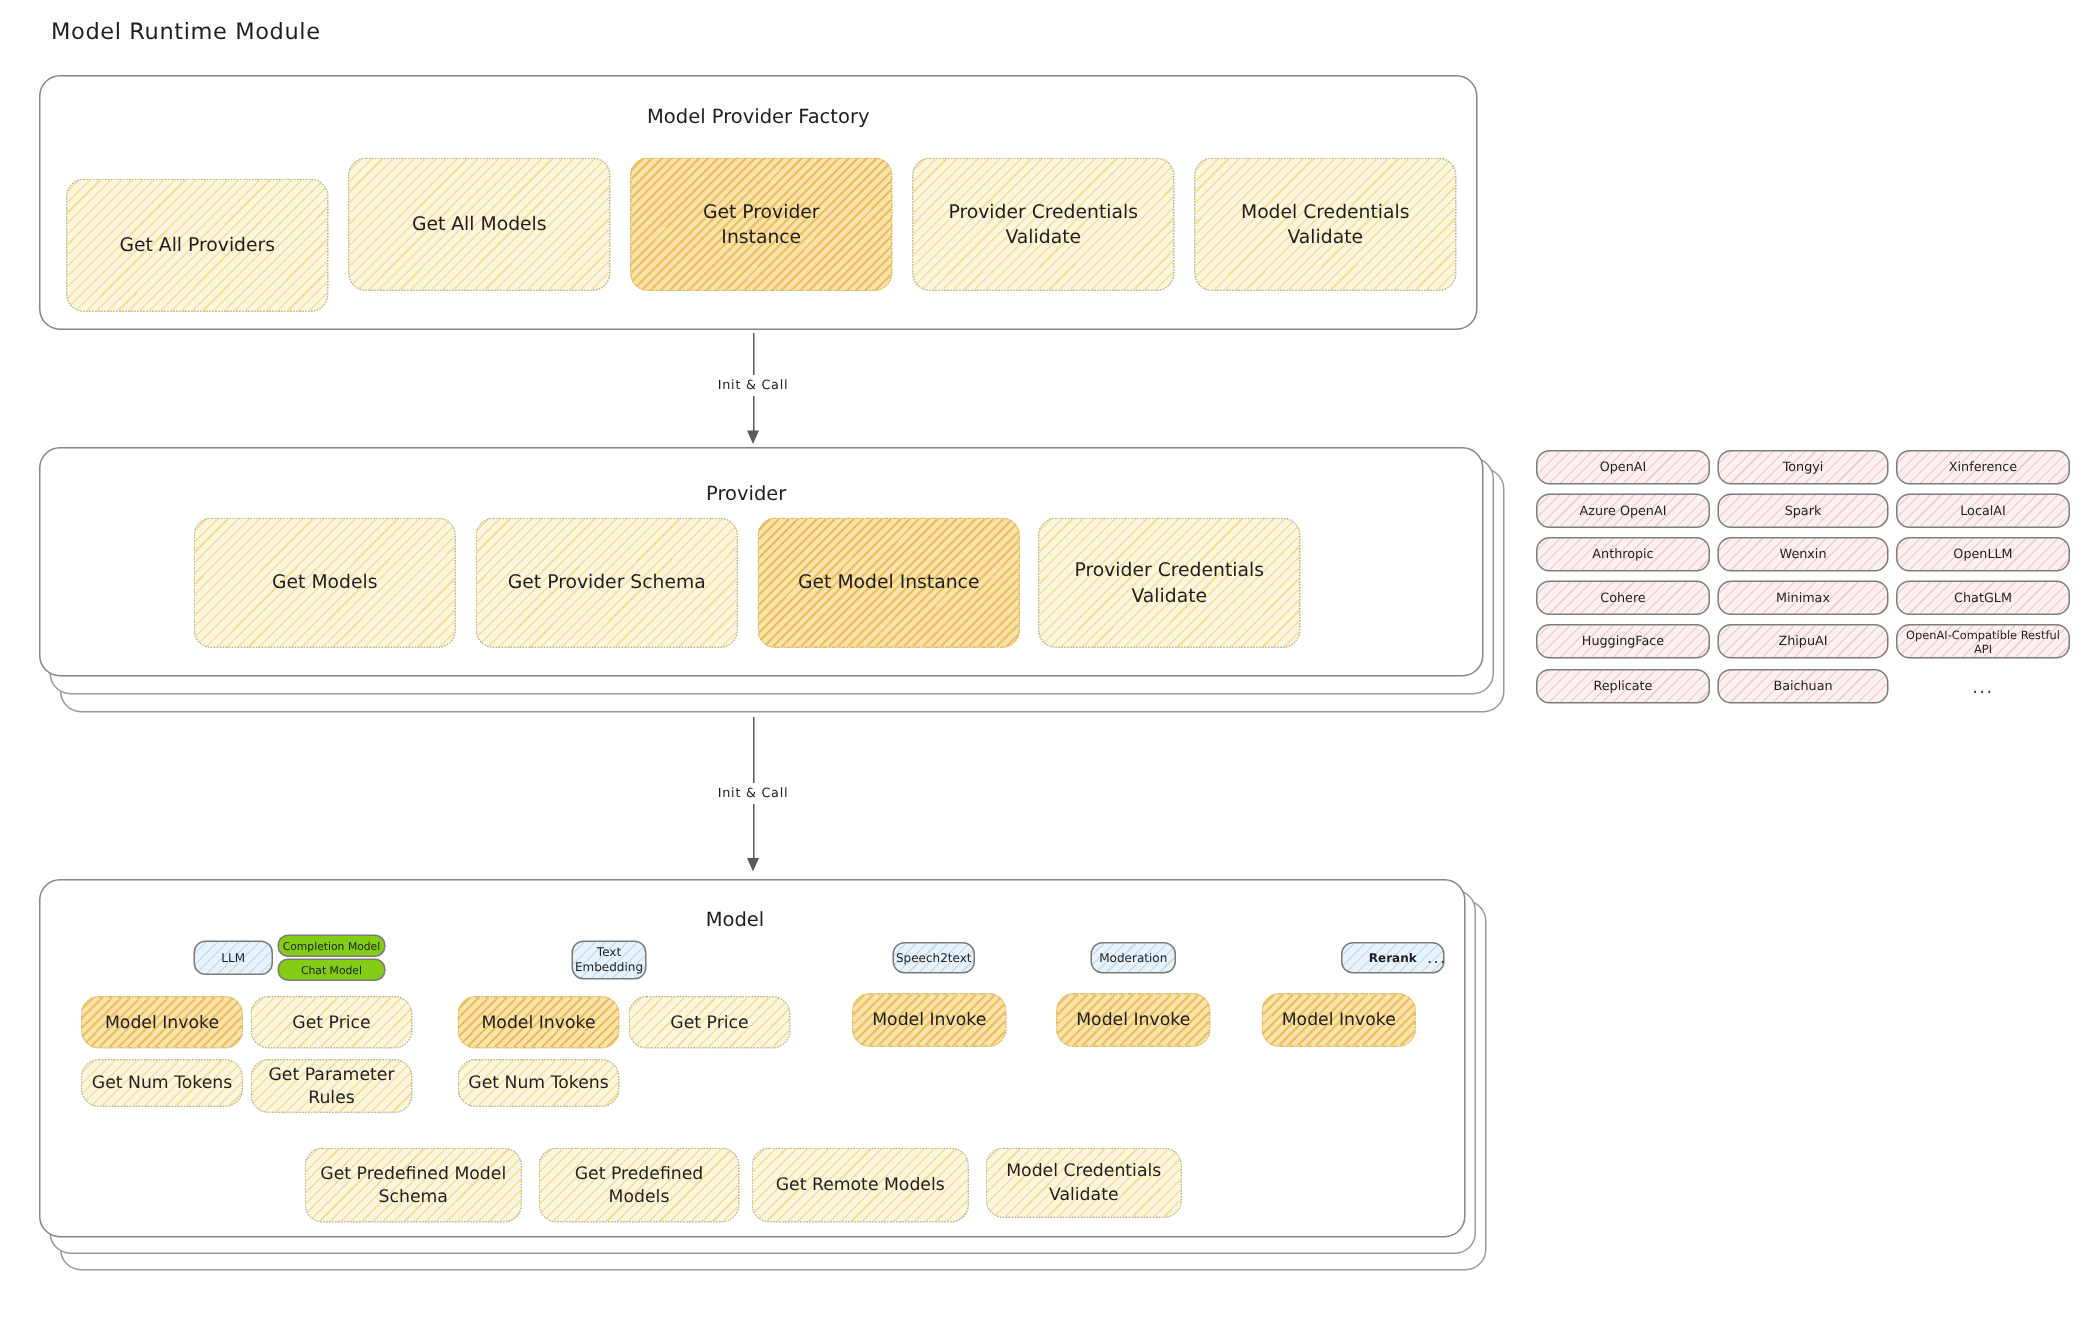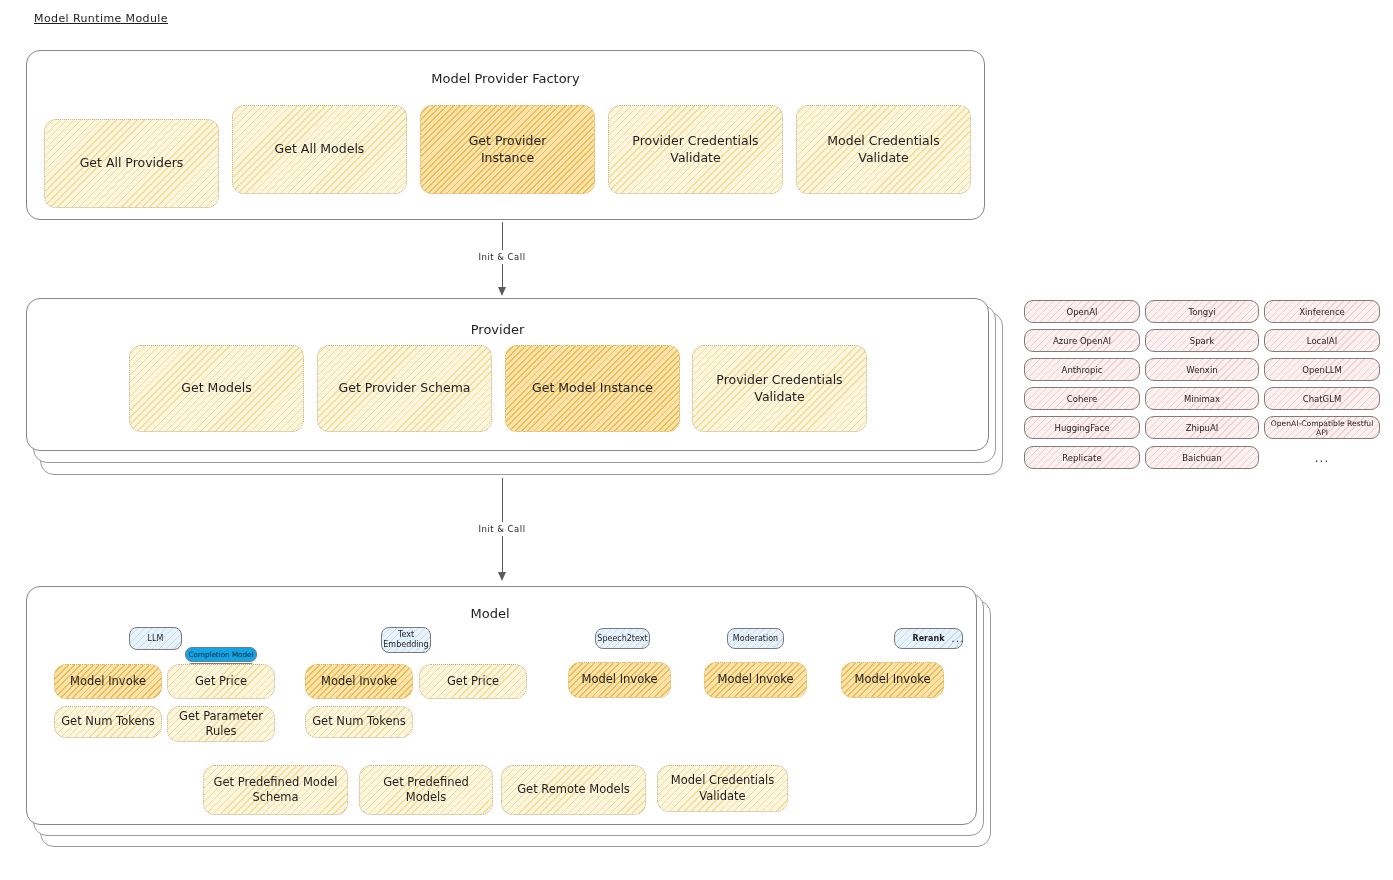--- a/index.html
+++ b/index.html
@@ -65,27 +65,26 @@
   .badge{
     border:1.2px solid #7a7a7a;
     border-radius:8px;
     background-color:#e7f2fb;
     background-image:repeating-linear-gradient(135deg,
         rgba(110,170,215,.28) 0px, rgba(110,170,215,.28) 1px,
         rgba(110,170,215,0) 1px, rgba(110,170,215,0) 5px);
     font-size:8px;line-height:1.25;
   }
   .badge.plain{
-    background-color:#0ea5e9;background-image:none;
+    background-color:#84cc16;background-image:none;
     border-radius:7px;
-    margin-top:24px;
-  }
-
-  
-  .title{font-size:11px;letter-spacing:.4px;text-decoration:underline;}
+  }
+
+  
+  .title{font-size:15px;letter-spacing:.4px;}
   .sect-title{font-size:13px;}
   .lbl{font-size:12.5px;}
   .lbl-sm{font-size:11.5px;}
   .arrow-lbl{font-size:8.5px;letter-spacing:.5px;}
   .dots{font-size:12px;color:#3a3a3a;letter-spacing:1px;}
 
   
   .vline{background:#5b5b5b;width:1.3px;}
   .arrowhead{width:0;height:0;border-left:4.5px solid transparent;
              border-right:4.5px solid transparent;border-top:9px solid #5b5b5b;}

